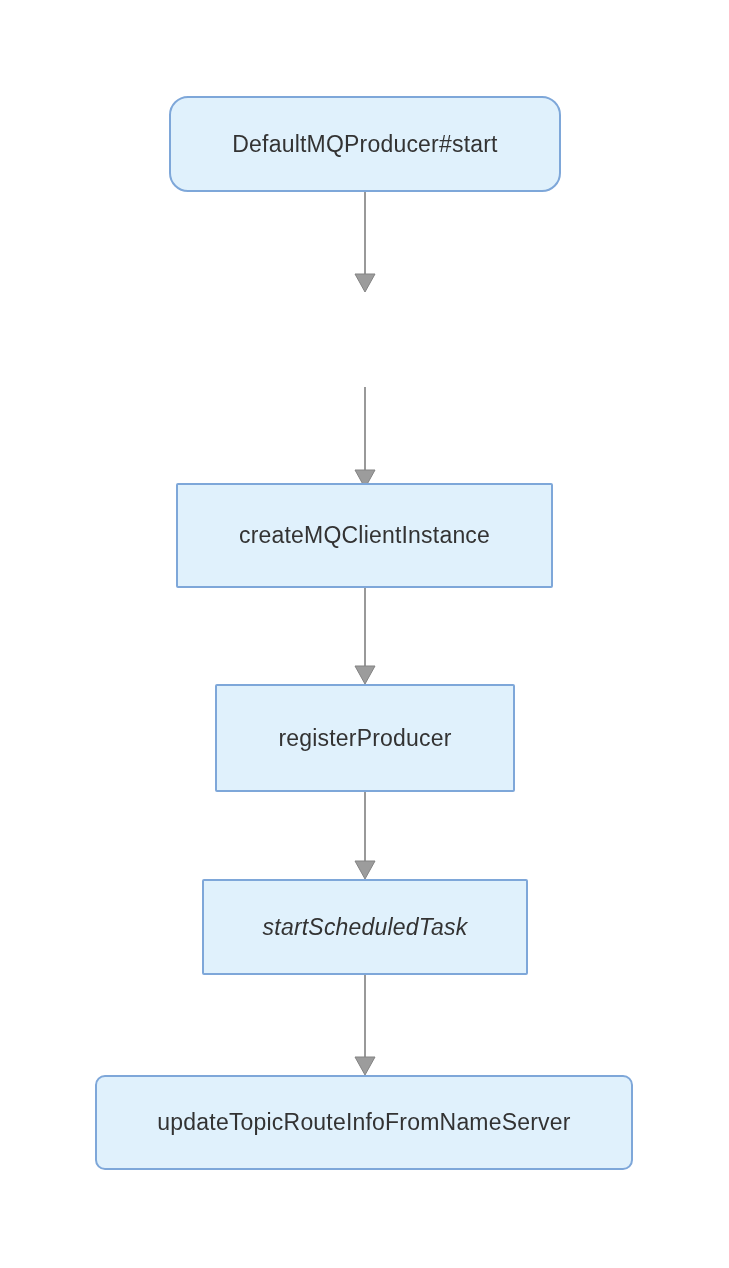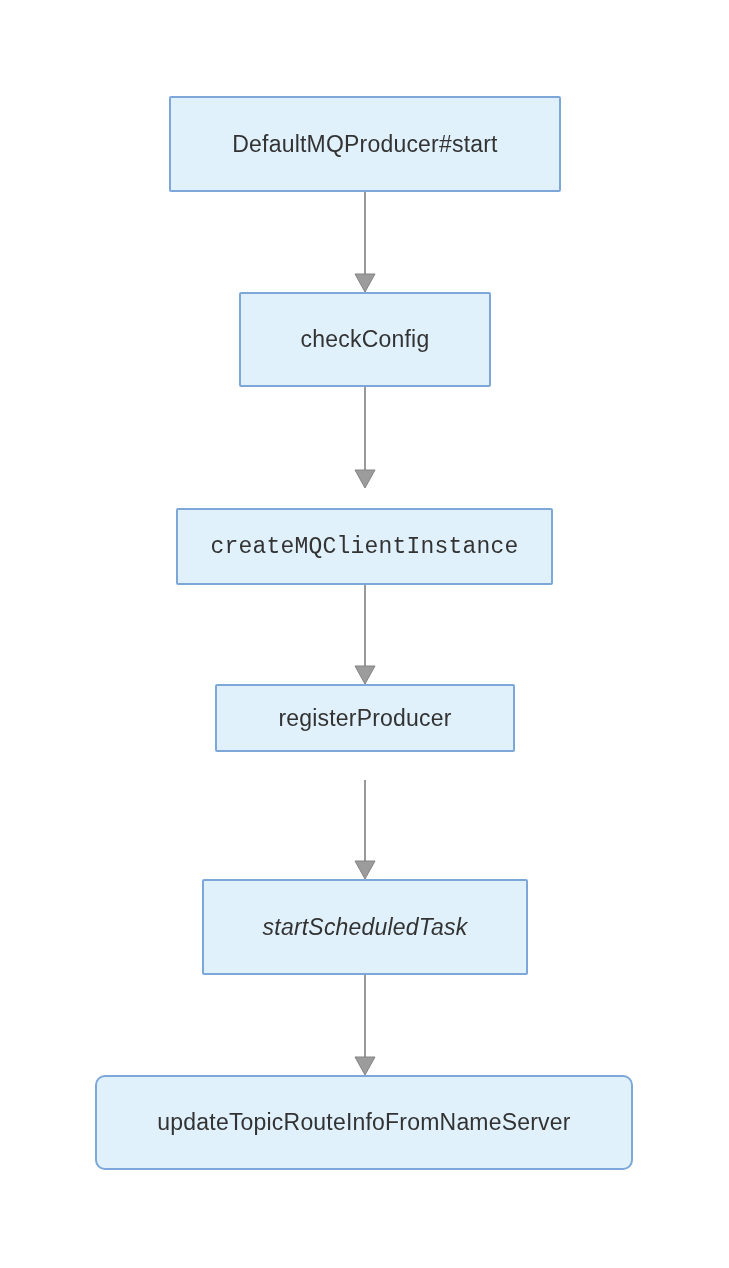--- a/index.html
+++ b/index.html
@@ -30,24 +30,24 @@
     border: 2px solid #7ea7d9;
     border-radius: 2px;
     display: flex;
     align-items: center;
     justify-content: center;
     text-align: center;
     font-size: 23px;
     color: #333333;
     letter-spacing: 0.2px;
   }
-  .n1 { left: 169px; top:   96px; width: 392px; height: 96px; }
+  .n1 { left: 169px; top:   96px; width: 392px; height: 96px; border-radius: 19px; }
   .n2 { left: 239px; top:  292px; width: 252px; height: 95px; }
-  .n3 { left: 176px; top:  508px; width: 377px; height: 77px; font-family: Liberation Mono, monospace; }
-  .n4 { left: 215px; top:  684px; width: 300px; height: 68px; justify-content: center; }
+  .n3 { left: 176px; top:  483px; width: 377px; height: 105px; }
+  .n4 { left: 215px; top:  684px; width: 300px; height: 108px; justify-content: center; }
   .n5 { left: 202px; top:  879px; width: 326px; height: 96px; font-style: italic; }
   .n6 { left:  95px; top: 1075px; width: 538px; height: 95px; border-radius: 10px; }
 </style>
 </head>
 <body>
 
 <div class="canvas">
 
   <svg class="arrows" viewBox="0 0 729 1268" xmlns="http://www.w3.org/2000/svg">
     <g>
@@ -69,23 +69,20 @@
     <g>
       <line x1="365" y1="975" x2="365" y2="1058" stroke="#999999" stroke-width="2"></line>
       <polygon points="355,1057 375,1057 365,1075" fill="#9c9c9c" stroke="#838383" stroke-width="1"></polygon>
     </g>
   </svg>
 
   <div class="node n1">
     <span>DefaultMQProducer#start</span>
   </div>
 
-  <div class="node n2">
-    <span>checkConfig</span>
-  </div>
 
   <div class="node n3">
     <span>createMQClientInstance</span>
   </div>
 
   <div class="node n4">
     <span>registerProducer</span>
   </div>
 
   <div class="node n5">

